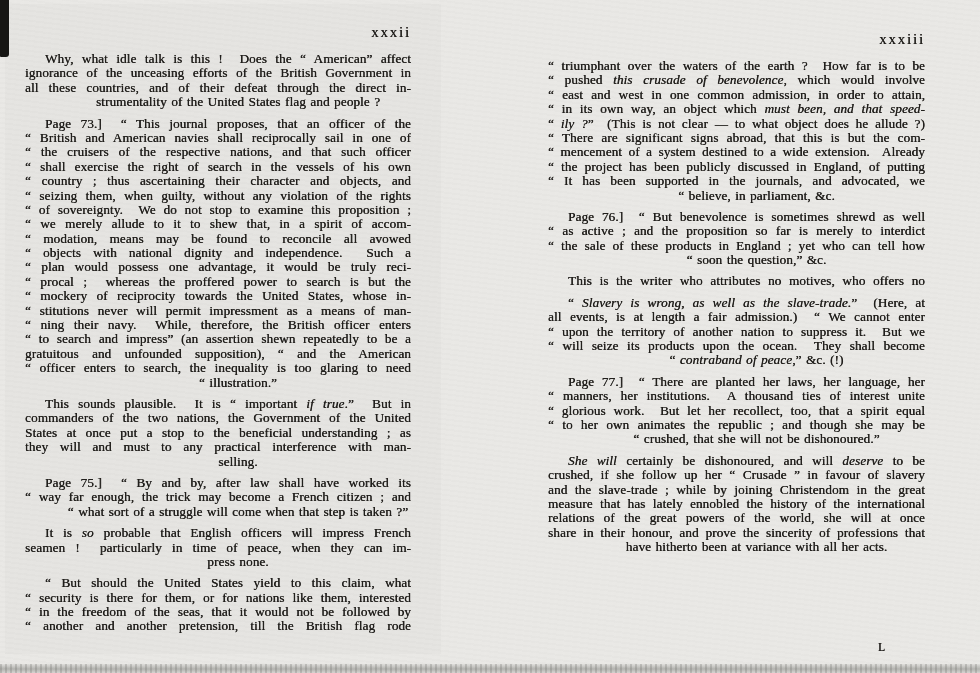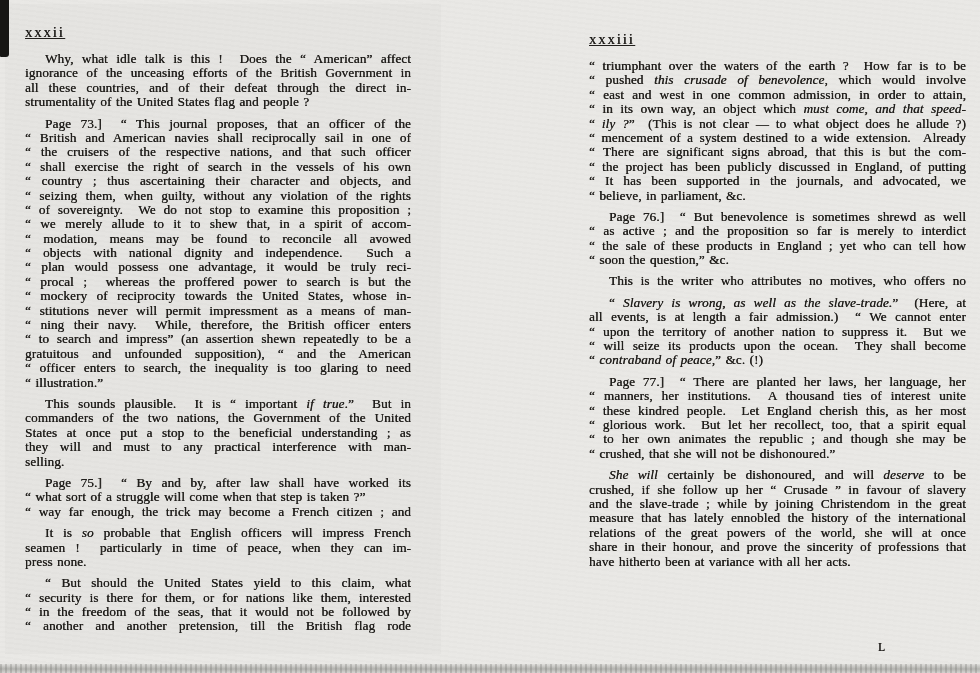--- a/index.html
+++ b/index.html
@@ -11,40 +11,39 @@
   .scan{
     position:relative;width:980px;height:673px;
     background-color:#e9e8e5;
     background-image:
       repeating-linear-gradient(7deg, rgba(0,0,0,0.013) 0 2px, transparent 2px 5px),
       repeating-linear-gradient(97deg, rgba(255,255,255,0.025) 0 3px, transparent 3px 7px);
     color:#211f1c;
   }
   .page{position:absolute;}
   .page-left{left:25px;top:24px;width:386px;}
-  .page-right{left:589px;top:31px;width:377px;}
+  .page-right{left:548px;top:31px;width:377px;}
   .page-left::before{
     content:"";position:absolute;inset:-20px -30px -20px -20px;
     background:rgba(60,60,55,0.02);pointer-events:none;
   }
   .page-header{
-    text-align:left;font-size:14.5px;letter-spacing:2px;
+    text-align:right;font-size:14.5px;letter-spacing:2px;
     margin-bottom:11px;
     text-shadow:0.3px 0 0 currentColor;
-    text-decoration:underline;
   }
   .para{margin:0;}
   .para + .para{margin-top:7px;}
   .line{
     font-size:13.2px;line-height:14.4px;height:14.4px;overflow:hidden;
     text-align:justify;letter-spacing:0.1px;word-spacing:1px;
     text-shadow:0.3px 0 0 currentColor;
   }
   .line::after{content:"";display:inline-block;width:100%;height:0;}
-  .line.last{text-align:left;}
+  .line.last{text-align:center;margin-left:40px;}
   .line.last::after{content:none;}
   .line.indent{text-indent:20px;}
   .signature{
     position:absolute;left:878px;top:641px;
     font-size:11.5px;text-shadow:0.3px 0 0 currentColor;
   }
   .edge-bar-left{
     position:absolute;left:0;top:0;width:9px;height:57px;
     background:#171614;border-radius:0 0 3px 1px;
   }
@@ -93,22 +92,22 @@
         </div>
         <div class="para">
           <div class="line indent">This sounds plausible.&nbsp; It is “ important <i>if true</i>.”&nbsp; But in</div>
           <div class="line">commanders of the two nations, the Government of the United</div>
           <div class="line">States at once put a stop to the beneficial understanding ; as</div>
           <div class="line">they will and must to any practical interference with man-</div>
           <div class="line last">selling.</div>
         </div>
         <div class="para">
           <div class="line indent">Page 75.]&nbsp; “ By and by, after law shall have worked its</div>
+          <div class="line">“ way far enough, the trick may become a French citizen ; and</div>
           <div class="line last">“ what sort of a struggle will come when that step is taken ?”</div>
-          <div class="line">“ way far enough, the trick may become a French citizen ; and</div>
         </div>
         <div class="para">
           <div class="line indent">It is <i>so</i> probable that English officers will impress French</div>
           <div class="line">seamen !&nbsp; particularly in time of peace, when they can im-</div>
           <div class="line last">press none.</div>
         </div>
         <div class="para">
           <div class="line indent">“ But should the United States yield to this claim, what</div>
           <div class="line">“ security is there for them, or for nations like them, interested</div>
           <div class="line">“ in the freedom of the seas, that it would not be followed by</div>
@@ -117,24 +116,24 @@
       </div>
   </div>
 
   <div class="page page-right">
     <div class="page-header">xxxiii</div>
     <div class="page-body" id="right-body">
         <div class="para">
           <div class="line">“ triumphant over the waters of the earth ?&nbsp; How far is to be</div>
           <div class="line">“ pushed <i>this crusade of benevolence</i>, which would involve</div>
           <div class="line">“ east and west in one common admission, in order to attain,</div>
-          <div class="line">“ in its own way, an object which <i>must come, and that speed-</i></div>
+          <div class="line">“ in its own way, an object which <i>must been, and that speed-</i></div>
           <div class="line">“ <i>ily ?</i>”&nbsp; (This is not clear — to what object does he allude ?)</div>
+          <div class="line">“ There are significant signs abroad, that this is but the com-</div>
           <div class="line">“ mencement of a system destined to a wide extension.&nbsp; Already</div>
-          <div class="line">“ There are significant signs abroad, that this is but the com-</div>
           <div class="line">“ the project has been publicly discussed in England, of putting</div>
           <div class="line">“ It has been supported in the journals, and advocated, we</div>
           <div class="line last">“ believe, in parliament, &amp;c.</div>
         </div>
         <div class="para">
           <div class="line indent">Page 76.]&nbsp; “ But benevolence is sometimes shrewd as well</div>
           <div class="line">“ as active ; and the proposition so far is merely to interdict</div>
           <div class="line">“ the sale of these products in England ; yet who can tell how</div>
           <div class="line last">“ soon the question,” &amp;c.</div>
         </div>
@@ -144,21 +143,20 @@
         <div class="para">
           <div class="line indent">“ <i>Slavery is wrong, as well as the slave-trade.</i>”&nbsp; (Here, at</div>
           <div class="line">all events, is at length a fair admission.)&nbsp; “ We cannot enter</div>
           <div class="line">“ upon the territory of another nation to suppress it.&nbsp; But we</div>
           <div class="line">“ will seize its products upon the ocean.&nbsp; They shall become</div>
           <div class="line last">“ <i>contraband of peace</i>,” &amp;c. (!)</div>
         </div>
         <div class="para">
           <div class="line indent">Page 77.]&nbsp; “ There are planted her laws, her language, her</div>
           <div class="line">“ manners, her institutions.&nbsp; A thousand ties of interest unite</div>
-          <div class="line">“ these kindred people.&nbsp; Let England cherish this, as her most</div>
           <div class="line">“ glorious work.&nbsp; But let her recollect, too, that a spirit equal</div>
           <div class="line">“ to her own animates the republic ; and though she may be</div>
           <div class="line last">“ crushed, that she will not be dishonoured.”</div>
         </div>
         <div class="para">
           <div class="line indent"><i>She will</i> certainly be dishonoured, and will <i>deserve</i> to be</div>
           <div class="line">crushed, if she follow up her “ Crusade ” in favour of slavery</div>
           <div class="line">and the slave-trade ; while by joining Christendom in the great</div>
           <div class="line">measure that has lately ennobled the history of the international</div>
           <div class="line">relations of the great powers of the world, she will at once</div>

